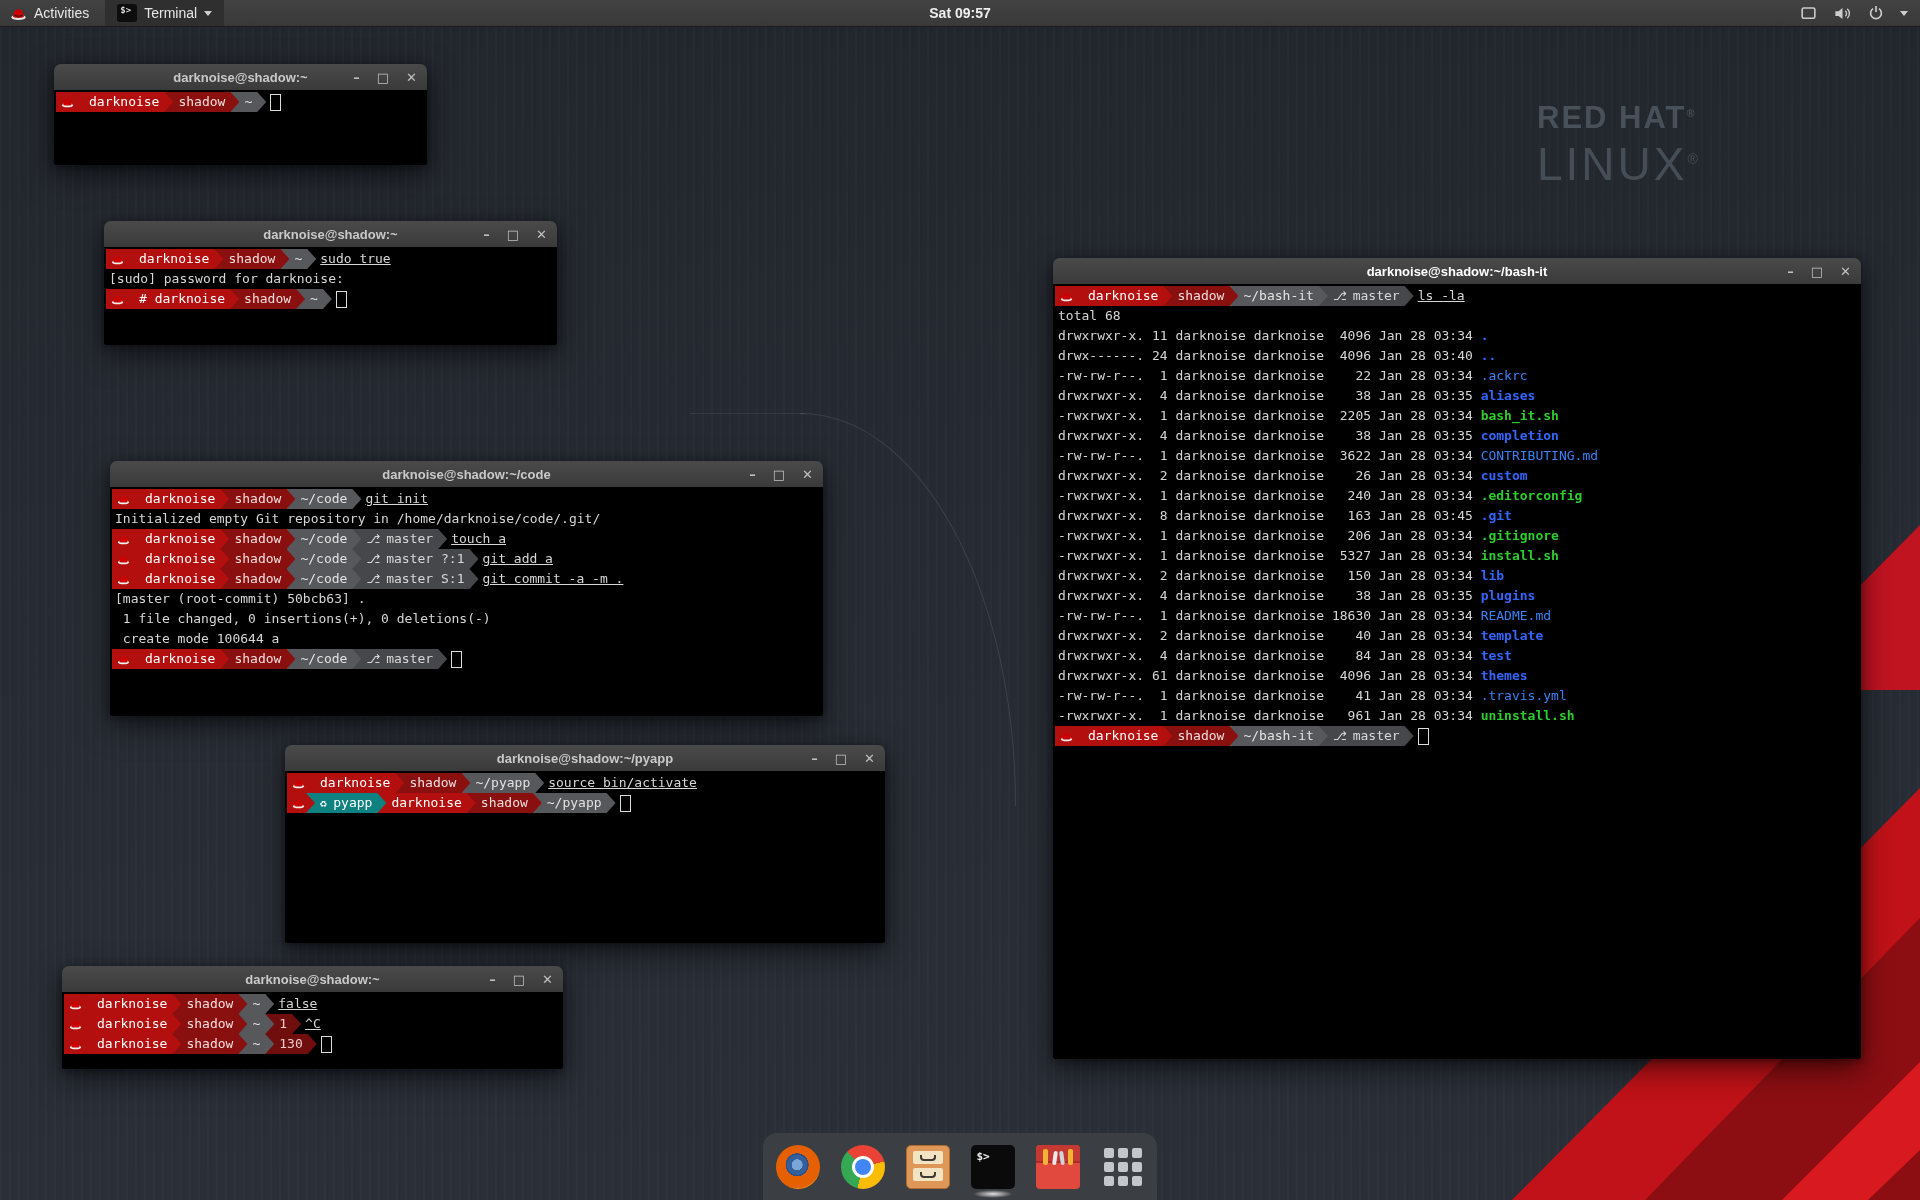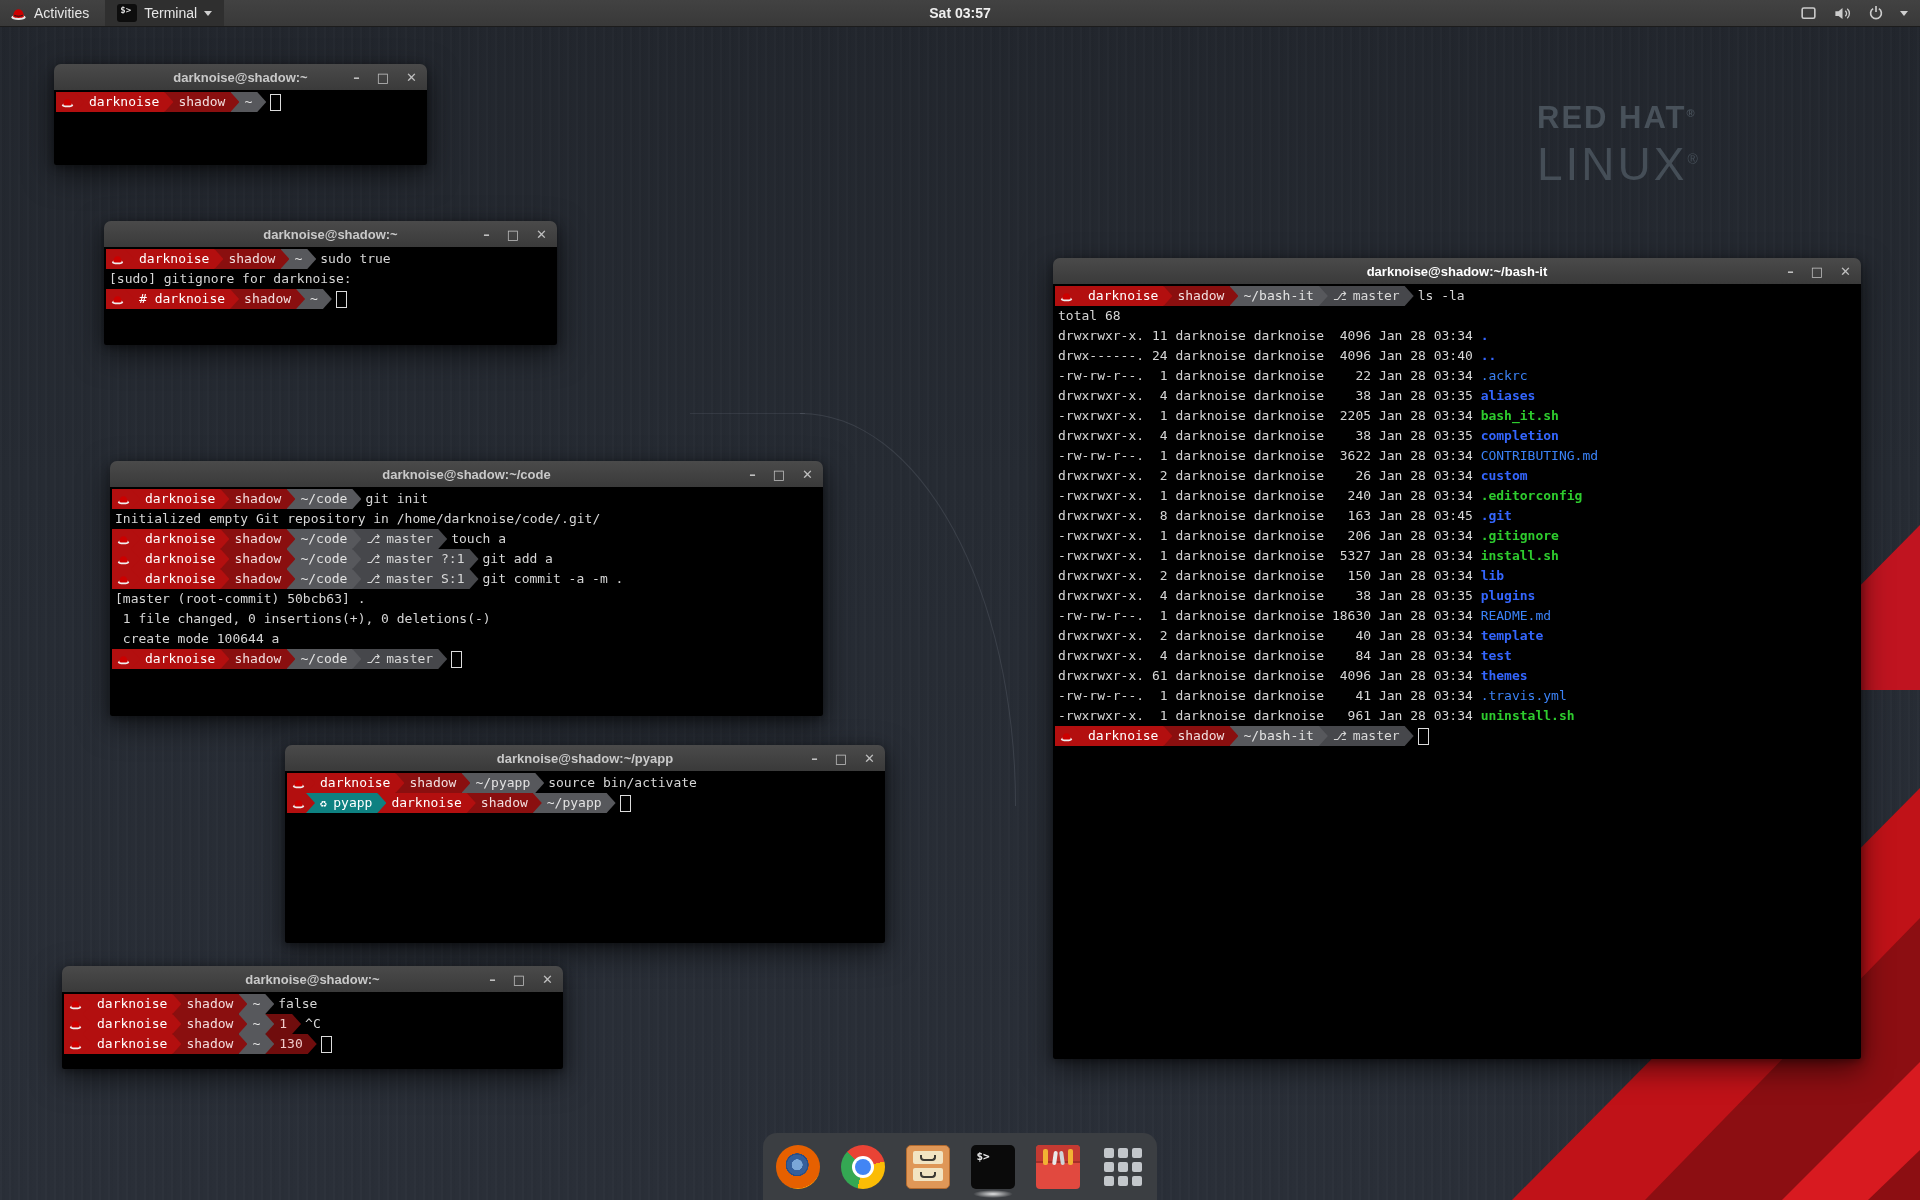--- a/index.html
+++ b/index.html
@@ -58,21 +58,21 @@
        clip-path:polygon(0 0,calc(100% - 9px) 0,100% 50%,calc(100% - 9px) 100%,0 100%);}
   .seg.follow{padding-left:14px;}
   .sg-user{background:#b30f0f;color:#fff;}
   .sg-host{background:#8a0f0f;color:#f2dede;}
   .sg-path{background:#57585c;color:#e2e2e2;}
   .sg-git{background:#46474b;color:#d8d8d8;}
   .sg-status{background:#700d0d;color:#f0caca;}
   .sg-venv{background:#0e8181;color:#fff;}
   .sg-hat{background:#b30f0f;padding:0 10px 0 5px;}
   .segicon{margin-right:6px;font-size:12px;}
-  .cmd{padding-left:13px;}
+  .cmd{padding-left:13px;text-decoration:underline;}
   .plainline{padding-left:3px;}
   .cursor{display:inline-block;width:9px;height:15px;border:1px solid #dcdcdc;margin-left:13px;align-self:center;}
   .fn-dir{color:#3466ff;font-weight:bold;}
   .fn-exe{color:#2ecc2e;font-weight:bold;}
   .fn-file{color:#3b82f6;}
   .hat-svg{width:13px;height:11px;display:inline-block;}
   
   .dock{position:absolute;left:50%;transform:translateX(-50%);bottom:0;width:394px;height:67px;
         background:#3b3e42;border-radius:14px 14px 0 0;display:flex;align-items:center;justify-content:center;gap:21px;z-index:40;}
   .dicon{width:44px;height:44px;position:relative;cursor:pointer;}
@@ -122,21 +122,21 @@
         <path d="M6 12.5c3.5 1.8 8.5 1.8 12 0" stroke="#1a1a1a" stroke-width="1.4" fill="none"></path>
       </svg>
       <span>Activities</span>
     </div>
     <div class="appmenu">
       <span class="miniterm">$&gt;</span>
       <span>Terminal</span>
       <span class="caret"></span>
     </div>
   </div>
-  <div class="clock">Sat 03:57</div>
+  <div class="clock">Sat 09:57</div>
   <div class="tb-right">
     <svg width="19" height="19" viewBox="0 0 24 24">
       <rect x="4" y="5" width="16" height="13" rx="2" fill="none" stroke="#ccc" stroke-width="2"></rect>
     </svg>
     <svg width="19" height="19" viewBox="0 0 24 24">
       <path d="M3 9v6h4l5 4V5L7 9H3z" fill="#ccc"></path>
       <path d="M15.5 8.5a4.5 4.5 0 010 7M18 6a8 8 0 010 12" stroke="#ccc" stroke-width="1.7" fill="none"></path>
     </svg>
     <svg width="18" height="18" viewBox="0 0 24 24">
       <path d="M8.2 6.2a7.2 7.2 0 107.6 0" fill="none" stroke="#ccc" stroke-width="2.2"></path>
@@ -169,21 +169,21 @@
         <span class="wbtn">–</span>
         <span class="wbtn">□</span>
         <span class="wbtn">✕</span>
       </span>
     </div>
     <div class="tbody">
       <div class="trow"><span class="seg sg-hat" style="z-index: 40;"><svg class="hat-svg" viewBox="0 0 24 20">
             <ellipse cx="12" cy="15" rx="10" ry="3.8" fill="#efefef"></ellipse>
             <path d="M4.5 14.5c0-7 3-10.5 7.5-10.5s7.5 3.5 7.5 10.5c-2 1.6-13 1.6-15 0z" fill="#c00"></path>
           </svg></span><span class="seg sg-user follow" style="z-index: 39;"><span>darknoise</span></span><span class="seg sg-host follow" style="z-index: 38;"><span>shadow</span></span><span class="seg sg-path follow" style="z-index: 37;"><span>~</span></span><span class="cmd">sudo true</span></div>
-      <div class="trow"><span class="plainline">[sudo] gitignore for darknoise:</span></div>
+      <div class="trow"><span class="plainline">[sudo] password for darknoise:</span></div>
       <div class="trow"><span class="seg sg-hat" style="z-index: 40;"><svg class="hat-svg" viewBox="0 0 24 20">
             <ellipse cx="12" cy="15" rx="10" ry="3.8" fill="#efefef"></ellipse>
             <path d="M4.5 14.5c0-7 3-10.5 7.5-10.5s7.5 3.5 7.5 10.5c-2 1.6-13 1.6-15 0z" fill="#c00"></path>
           </svg></span><span class="seg sg-user follow" style="z-index: 39; text-align: right;"><span># darknoise</span></span><span class="seg sg-host follow" style="z-index: 38;"><span>shadow</span></span><span class="seg sg-path follow" style="z-index: 37;"><span>~</span></span><span class="cursor"></span></div>
     </div>
   </div>
 <div class="window w2">
     <div class="titlebar">
       <span class="title">darknoise@shadow:~/code</span>
       <span class="winbtns">

